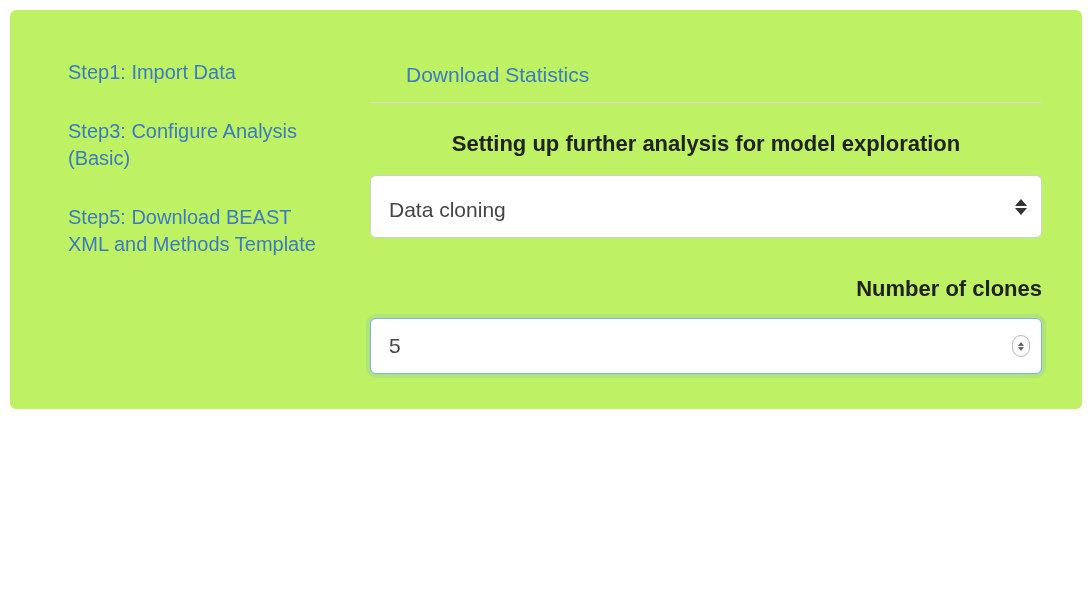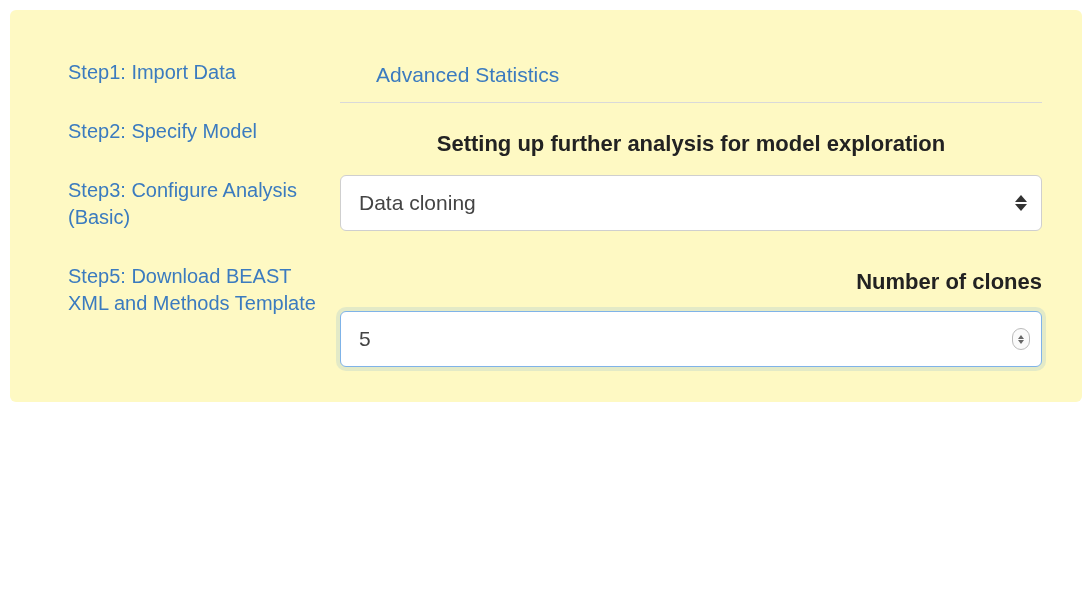--- a/index.html
+++ b/index.html
@@ -7,24 +7,25 @@
       margin: 0;
       padding: 0;
     }
     body {
       font-family: -apple-system, BlinkMacSystemFont, "Helvetica Neue", Arial, sans-serif;
       background: #ffffff;
       padding: 10px;
     }
     .container {
       width: 1072px;
-      background: #fef9c3;
+      background: #bef264;
       border-radius: 6px;
       padding: 35px 40px;
       display: flex;
+      gap: 30px;
     }
     .sidebar {
       width: 290px;
       flex-shrink: 0;
     }
     .sidebar-item {
       padding: 14px 18px;
       color: #3b7bbf;
       font-size: 20px;
       line-height: 1.35;
@@ -77,21 +78,21 @@
     }
     .select-wrapper {
       position: relative;
       margin-bottom: 38px;
     }
     .select-field {
       width: 100%;
       background: #ffffff;
       border: 1px solid #cfcfcf;
       border-radius: 6px;
-      padding: 15px 40px 15px 18px;
+      padding: 22px 40px 15px 18px;
       font-size: 21px;
       color: #444;
       cursor: pointer;
       appearance: none;
       -webkit-appearance: none;
     }
     .select-arrows {
       position: absolute;
       right: 15px;
       top: 50%;
@@ -164,28 +165,27 @@
       border-right: 3px solid transparent;
       border-top: 4px solid #666;
     }
   </style>
 </head>
 <body>
 
 <div class="container">
   <div class="sidebar">
     <div class="sidebar-item">Step1: Import Data</div>
-    <div class="sidebar-item">Step2: Specify Model</div>
     <div class="sidebar-item">Step3: Configure Analysis (Basic)</div>
     <div class="sidebar-item">Step5: Download BEAST XML and Methods Template</div>
   </div>
 
   <div class="main">
     <div class="tabs">
-      <div class="tab">Advanced Statistics</div>
+      <div class="tab">Download Statistics</div>
     </div>
 
     <div class="section-heading">Setting up further analysis for model exploration</div>
 
     <div class="select-wrapper">
       <div class="select-field">Data cloning</div>
       <div class="select-arrows"></div>
     </div>
 
     <div class="field-label">Number of clones</div>

